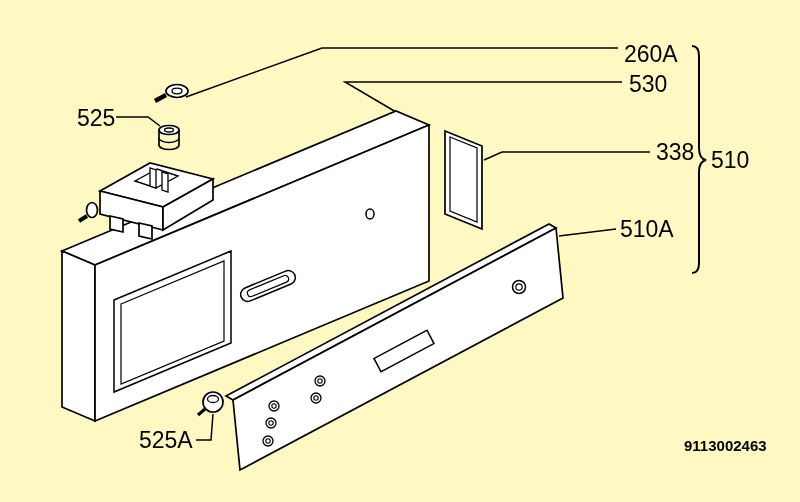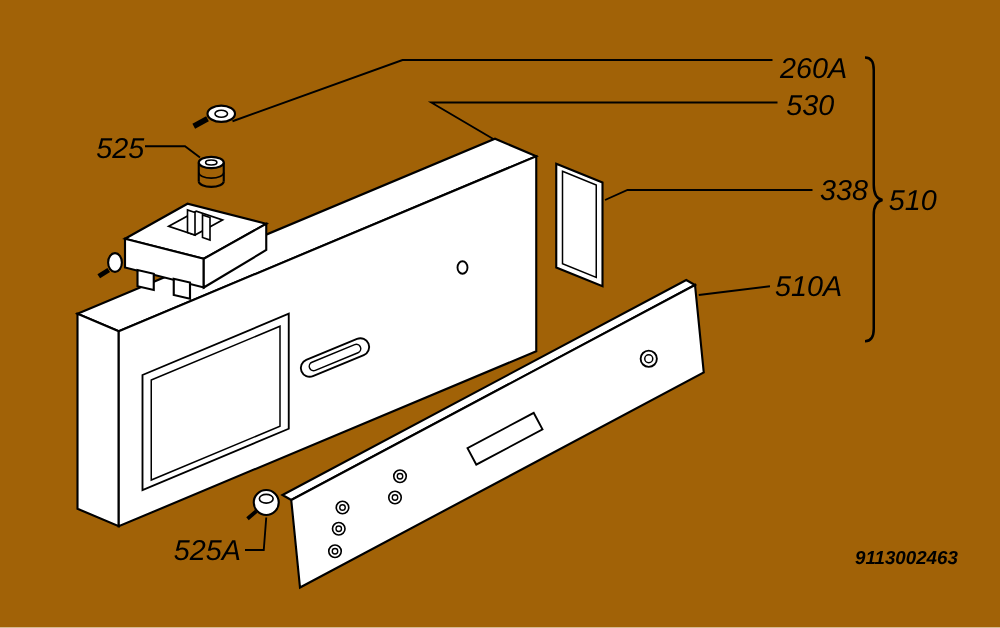--- a/index.html
+++ b/index.html
@@ -4,24 +4,23 @@
 <style>
   html, body {
     margin: 0;
     padding: 0;
     background: #ffffff;
   }
   .page {
     position: relative;
     width: 800px;
     height: 502px;
-    background: #a16207;
+    background: #fef9c3;
     overflow: hidden;
     font-family: "Liberation Sans", sans-serif;
-    font-style: italic;
   }
   svg {
     display: block;
   }
   svg text {
     fill: #000000;
     font-family: "Liberation Sans", sans-serif;
   }
 </style>
 </head>

